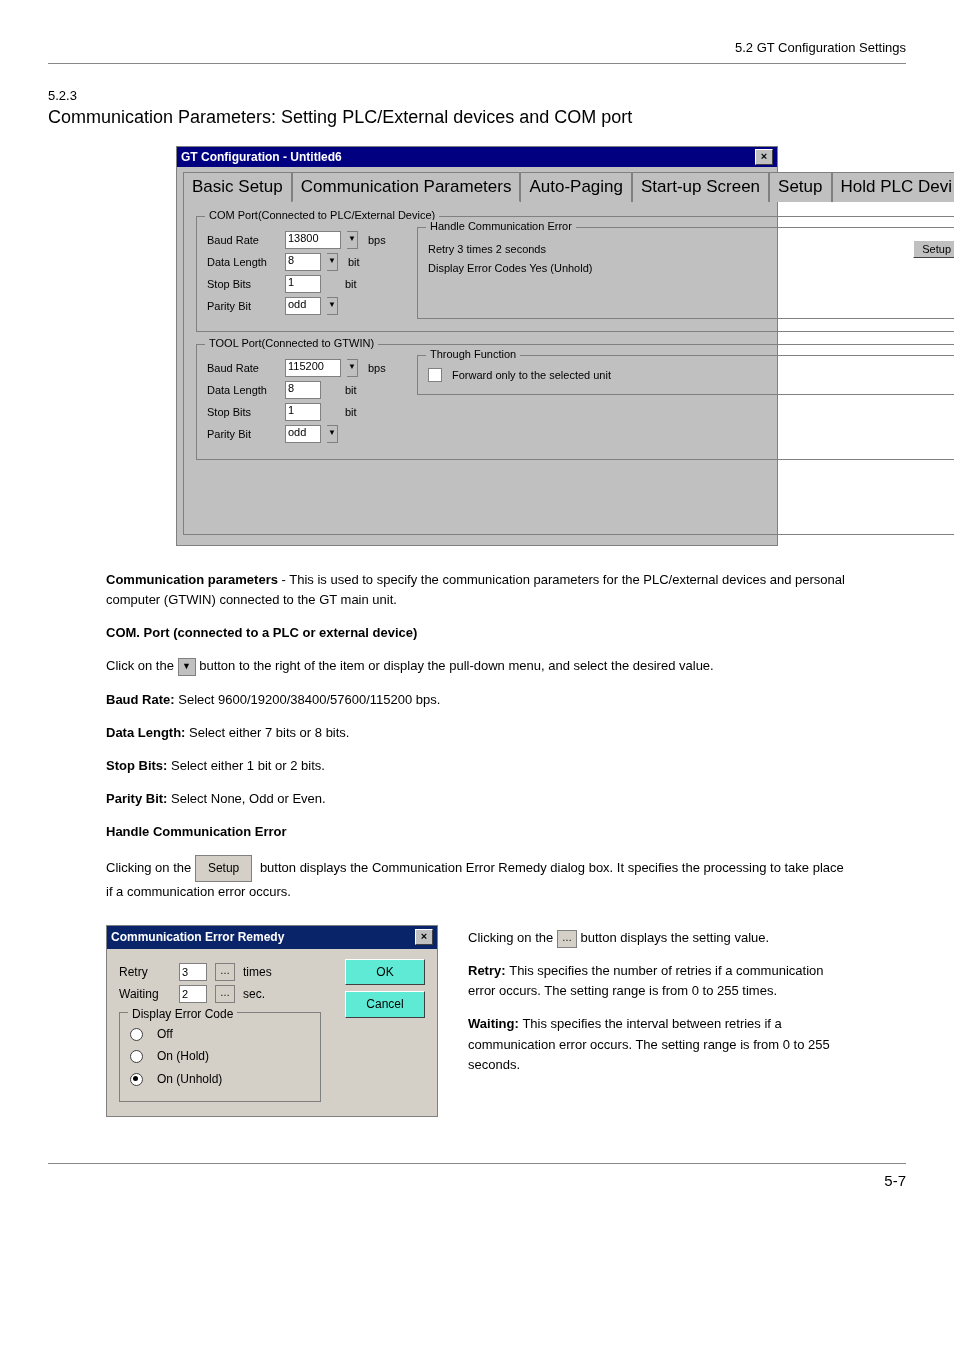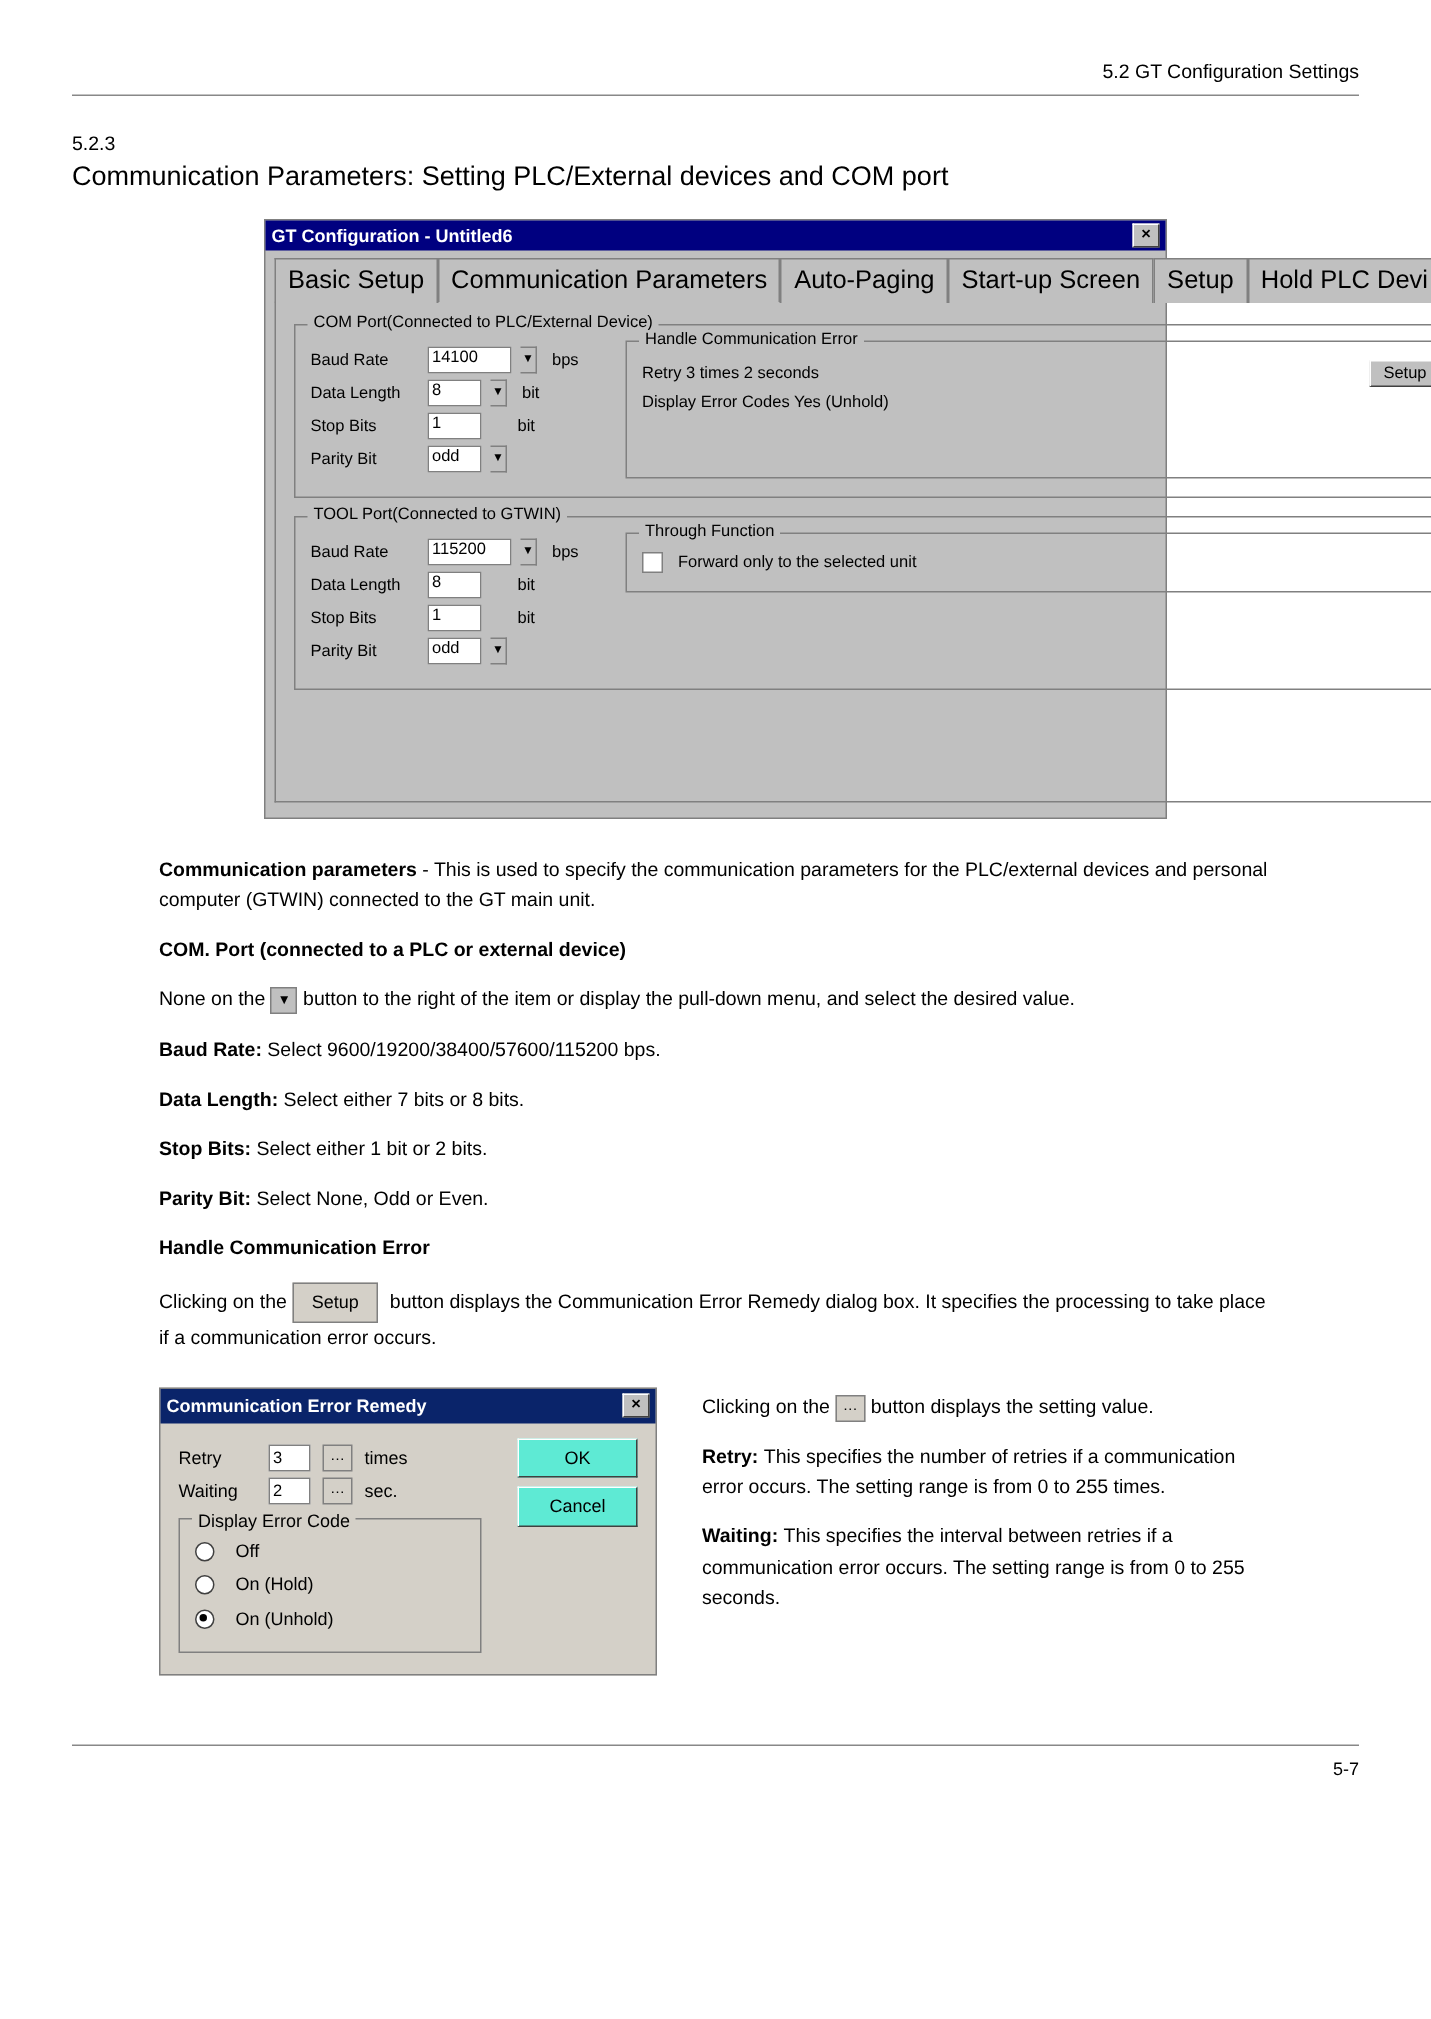--- a/index.html
+++ b/index.html
@@ -45,21 +45,21 @@
   .dlg2{width:330px;border:1px solid #808080;background:#d4d0c8;margin:10px 0 10px 0}
   .dlg2 .titlebar{background:#0a246a}
   .dlg2-body{display:flex;padding:10px 12px 14px;gap:24px}
   .dlg2-left{flex:1}
   .dlg2-right{width:80px;display:flex;flex-direction:column;gap:6px}
   .dlg2 .row{font-size:12px;gap:8px}
   .dlg2 .inp{width:22px}
   .ell{width:18px;height:16px;border:1px solid #808080;background:#d4d0c8;font-size:10px;text-align:center;line-height:14px}
   .display-group{border:1px solid #808080;padding:8px 10px;margin-top:8px;position:relative;font-size:12px}
   .display-group::before{content:attr(data-legend);position:absolute;top:-8px;left:8px;background:#d4d0c8;padding:0 4px}
-  .footer{border-top:1px solid #888;margin-top:36px;padding-top:8px;font-size:12px;display:flex;justify-content:space-between}
+  .footer{border-top:1px solid #888;margin-top:36px;padding-top:8px;font-size:15px;display:flex;justify-content:space-between}
 </style>
 </head>
 <body>
 
 <div class="page">
   <div style="text-align:right;font-size:13px">5.2 GT Configuration Settings</div>
   <div class="hr"></div>
 
   <div class="section-num">5.2.3</div>
   <div class="section-title">Communication Parameters: Setting PLC/External devices and COM port</div>
@@ -85,21 +85,21 @@
             <div class="sa">►</div>
           </div>
         </div>
         <div class="tabpane">
 
           <div class="group" data-legend="COM Port(Connected to PLC/External Device)">
             <div class="cols">
               <div style="width:200px">
                 <div class="row">
                     <span class="lbl">Baud Rate</span>
-                    <span class="inp">14100</span>
+                    <span class="inp">13800</span>
                     <span class="dd">▼</span>
                     <span class="unit">bps</span>
                   </div>
                 <div class="row">
                     <span class="lbl">Data Length</span>
                     <span class="inp" style="width:30px">8</span>
                     <span class="dd">▼</span>
                     <span class="unit">bit</span>
                   </div>
                 <div class="row">
@@ -167,21 +167,21 @@
         <div class="btn">Initialize</div>
       </div>
     </div>
   </div>
 
   <div class="body-text">
     <p><span class="bold">Communication parameters</span> - <span>This is used to specify the communication parameters for the PLC/external devices and personal computer (GTWIN) connected to the GT main unit.</span></p>
 
     <p class="bold">COM. Port (connected to a PLC or external device)</p>
     <p>
-      <span>None on the </span>
+      <span>Click on the </span>
       <span class="inline-dd">▼</span>
       <span> button to the right of the item or display the pull-down menu, and select the desired value.</span>
     </p>
     <p><span class="bold">Baud Rate: </span><span>Select 9600/19200/38400/57600/115200 bps.</span></p>
     <p><span class="bold">Data Length: </span><span>Select either 7 bits or 8 bits.</span></p>
     <p><span class="bold">Stop Bits: </span><span>Select either 1 bit or 2 bits.</span></p>
     <p><span class="bold">Parity Bit: </span><span>Select None, Odd or Even.</span></p>
 
     <p class="bold">Handle Communication Error</p>
     <p>

